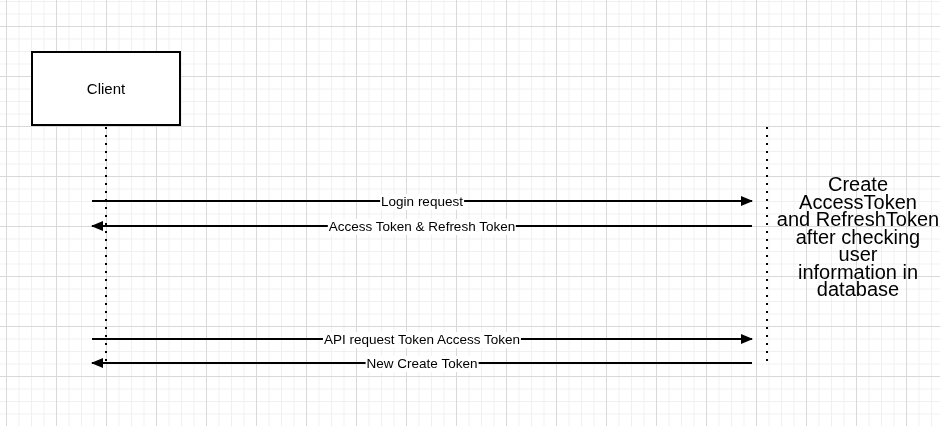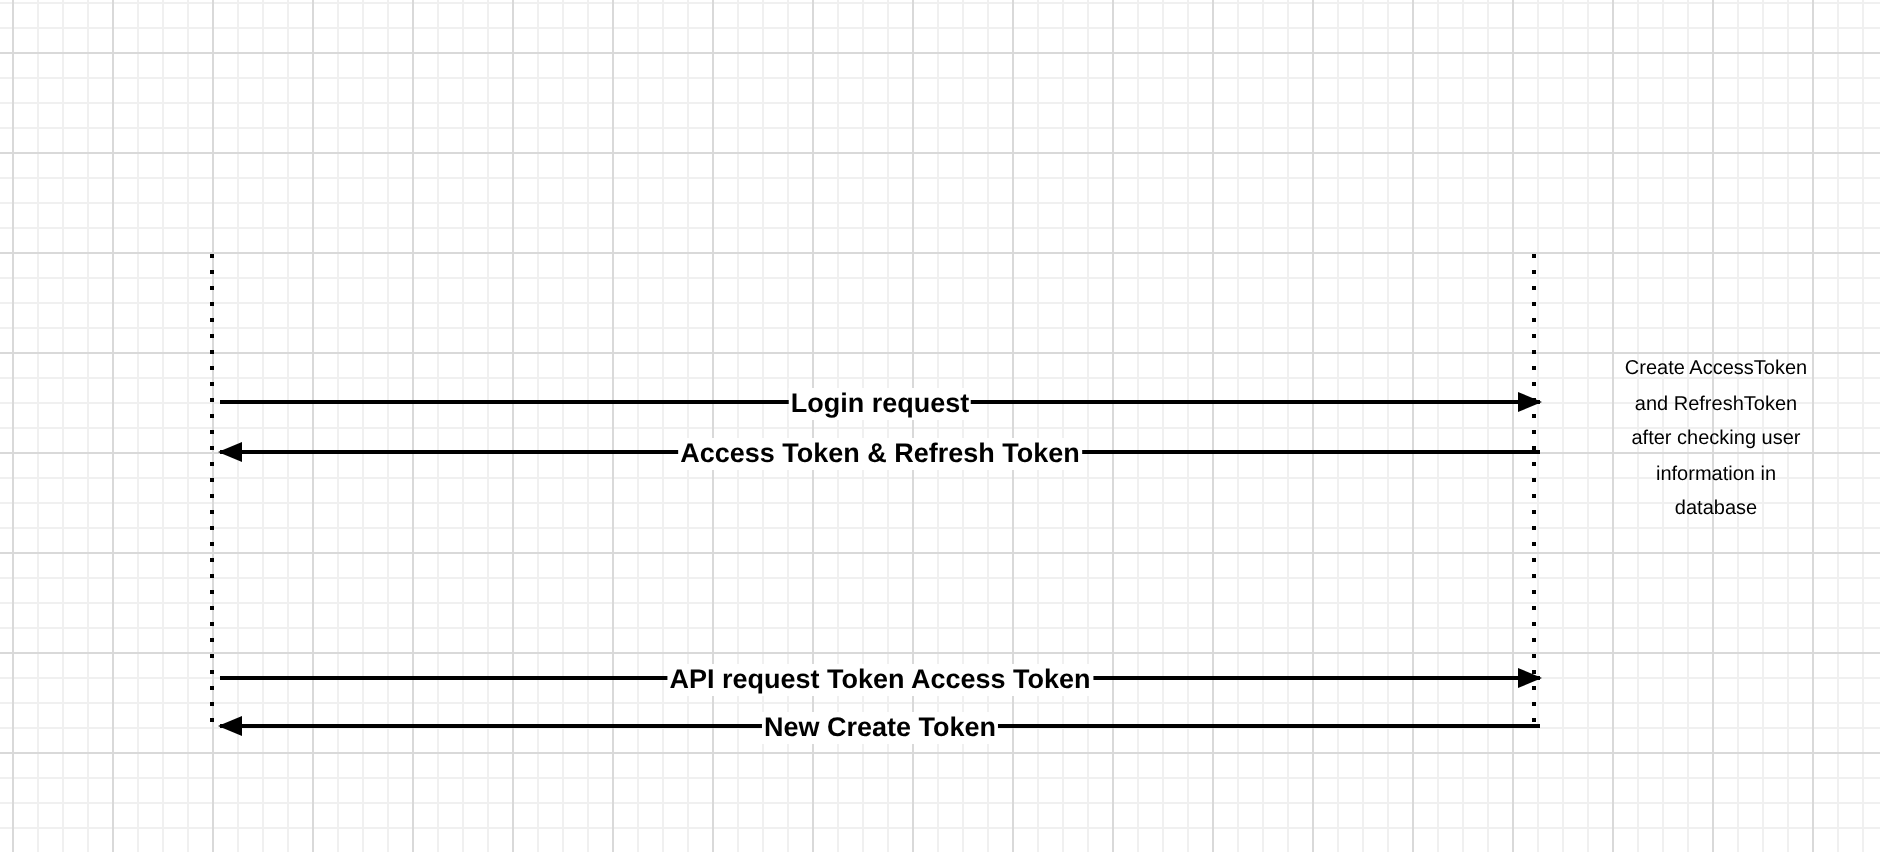--- a/index.html
+++ b/index.html
@@ -34,23 +34,22 @@
   #actor-server { left: 693px; top: 51px; }
   .lifeline {
     position: absolute;
     width: 2px; top: 127px; height: 237px;
     background-image: repeating-linear-gradient(to bottom, var(--stroke, #000) 0 2px, transparent 2px 8px);
   }
   #lifeline-client { left: 105px; }
   #lifeline-server { left: 766px; }
   .message {
     position: absolute;
-    left: 110px; width: 660px; height: 0;
+    left: 92px; width: 660px; height: 0;
     border-top: 2px solid var(--stroke, #000);
-    font-weight: bold;
   }
   #msg-1 { top: 200px; }
   #msg-2 { top: 225px; }
   #msg-3 { top: 338px; }
   #msg-4 { top: 362px; }
   .msg-label {
     position: absolute;
     left: 50%; top: 0px;
     transform: translate(-50%, -50%);
     background: #fff;
@@ -64,32 +63,35 @@
     width: 0; height: 0; top: -6px;
     border-top: 5px solid transparent;
     border-bottom: 5px solid transparent;
   }
   .arrowhead.right { right: -1px; border-left: 12px solid var(--stroke, #000); }
   .arrowhead.left  { left: -1px;  border-right: 12px solid var(--stroke, #000); }
   .annotation {
     position: absolute;
     width: 164px;
     text-align: center;
-    font-size: 10px;
+    font-size: 20px;
     line-height: 17.5px;
     white-space: pre-line;
   }
   #note-1 { left: 776px; top: 176px; }
   #note-2 { left: 774px; top: 292px; }
 </style>
 </head>
 <body>
 
 <div class="canvas">
 
+  <div class="actor" id="actor-client">
+    <span>Client</span>
+  </div>
 
   <div class="lifeline" id="lifeline-client"></div>
   <div class="lifeline" id="lifeline-server"></div>
 
   <div class="message" id="msg-1">
     <span class="arrowhead right"></span>
     <span class="msg-label">Login request</span>
   </div>
   <div class="message" id="msg-2">
     <span class="arrowhead left"></span>

